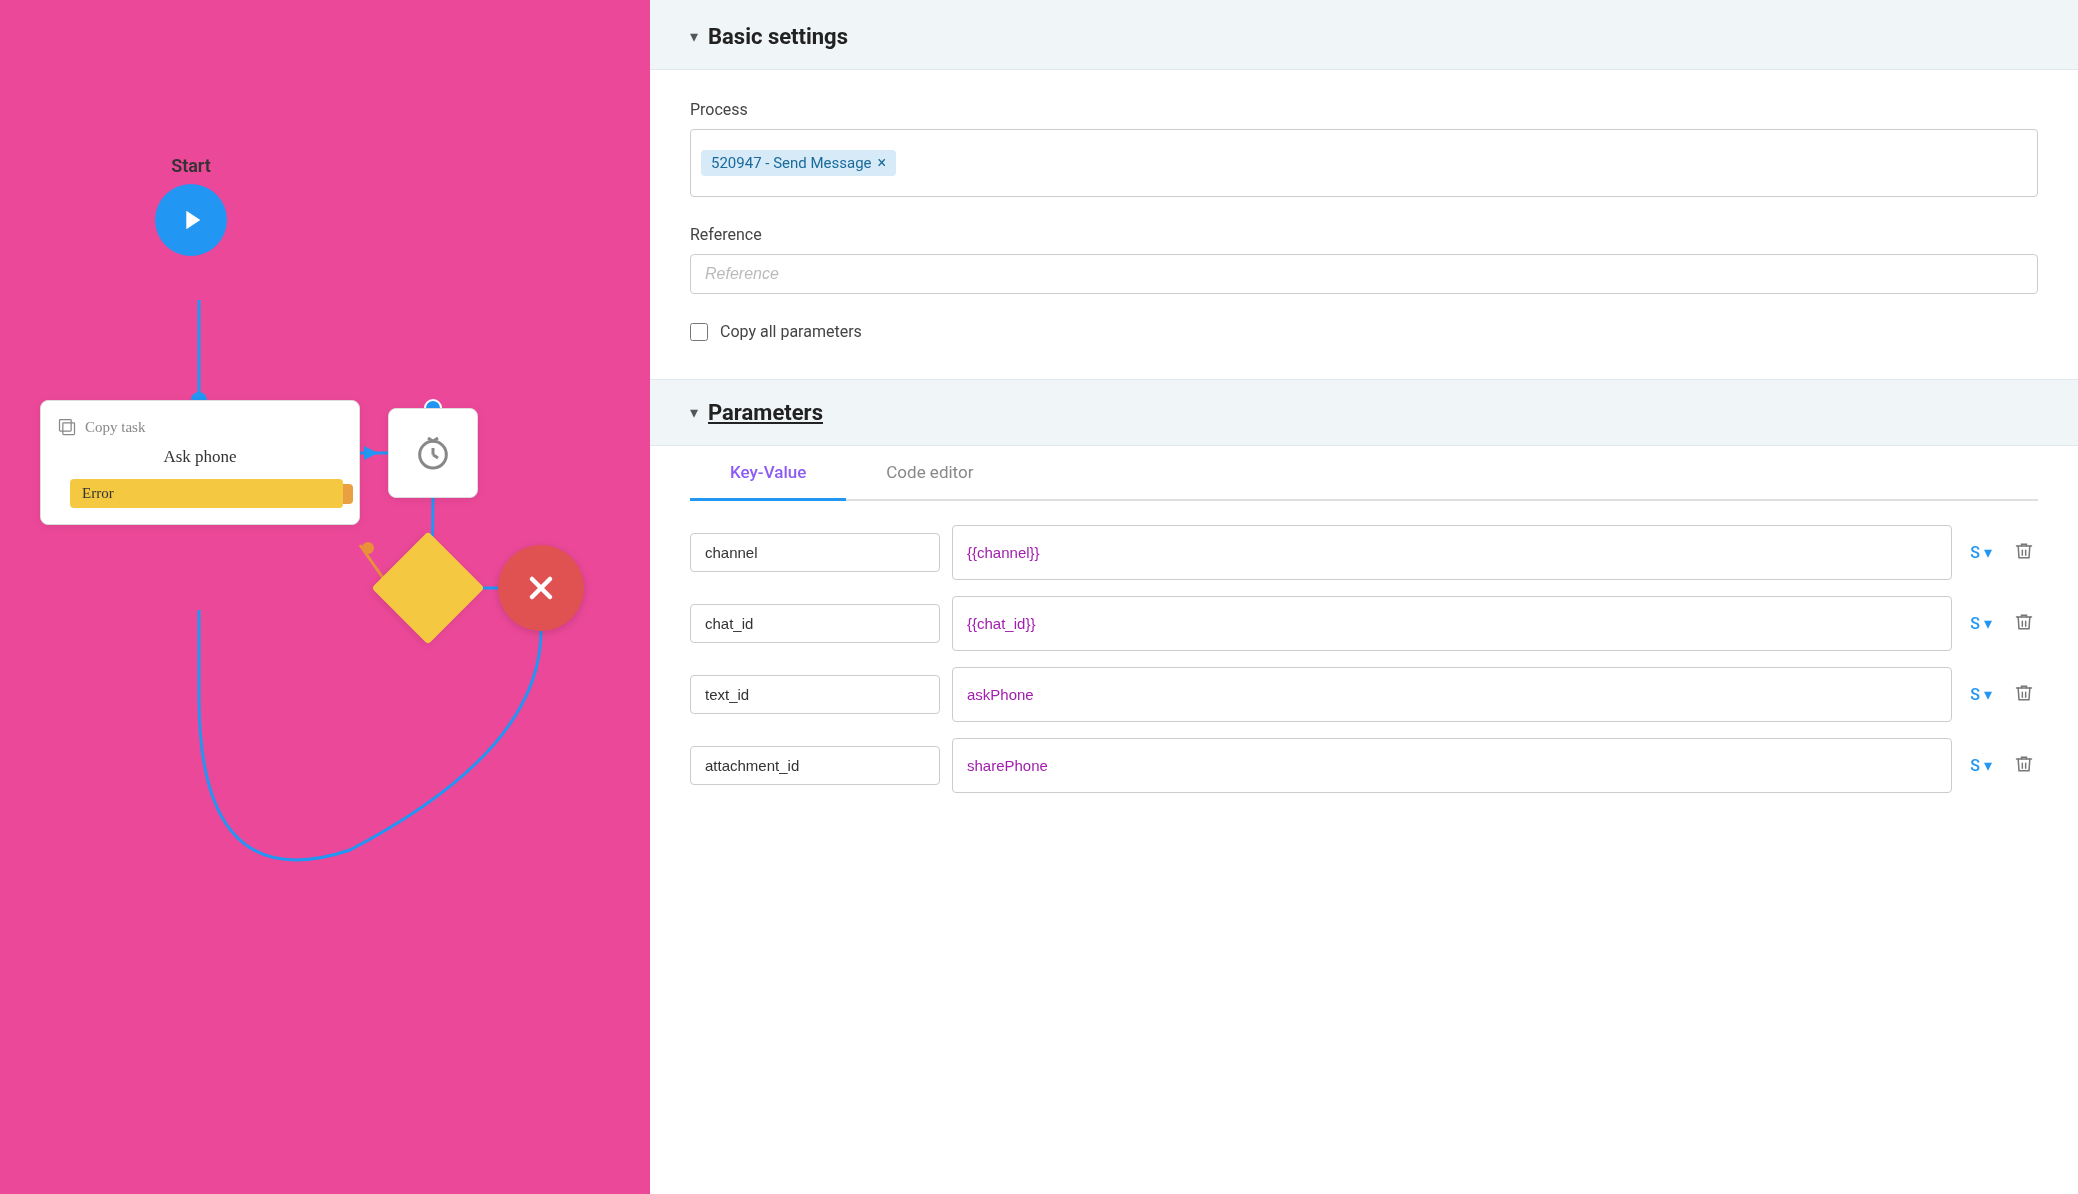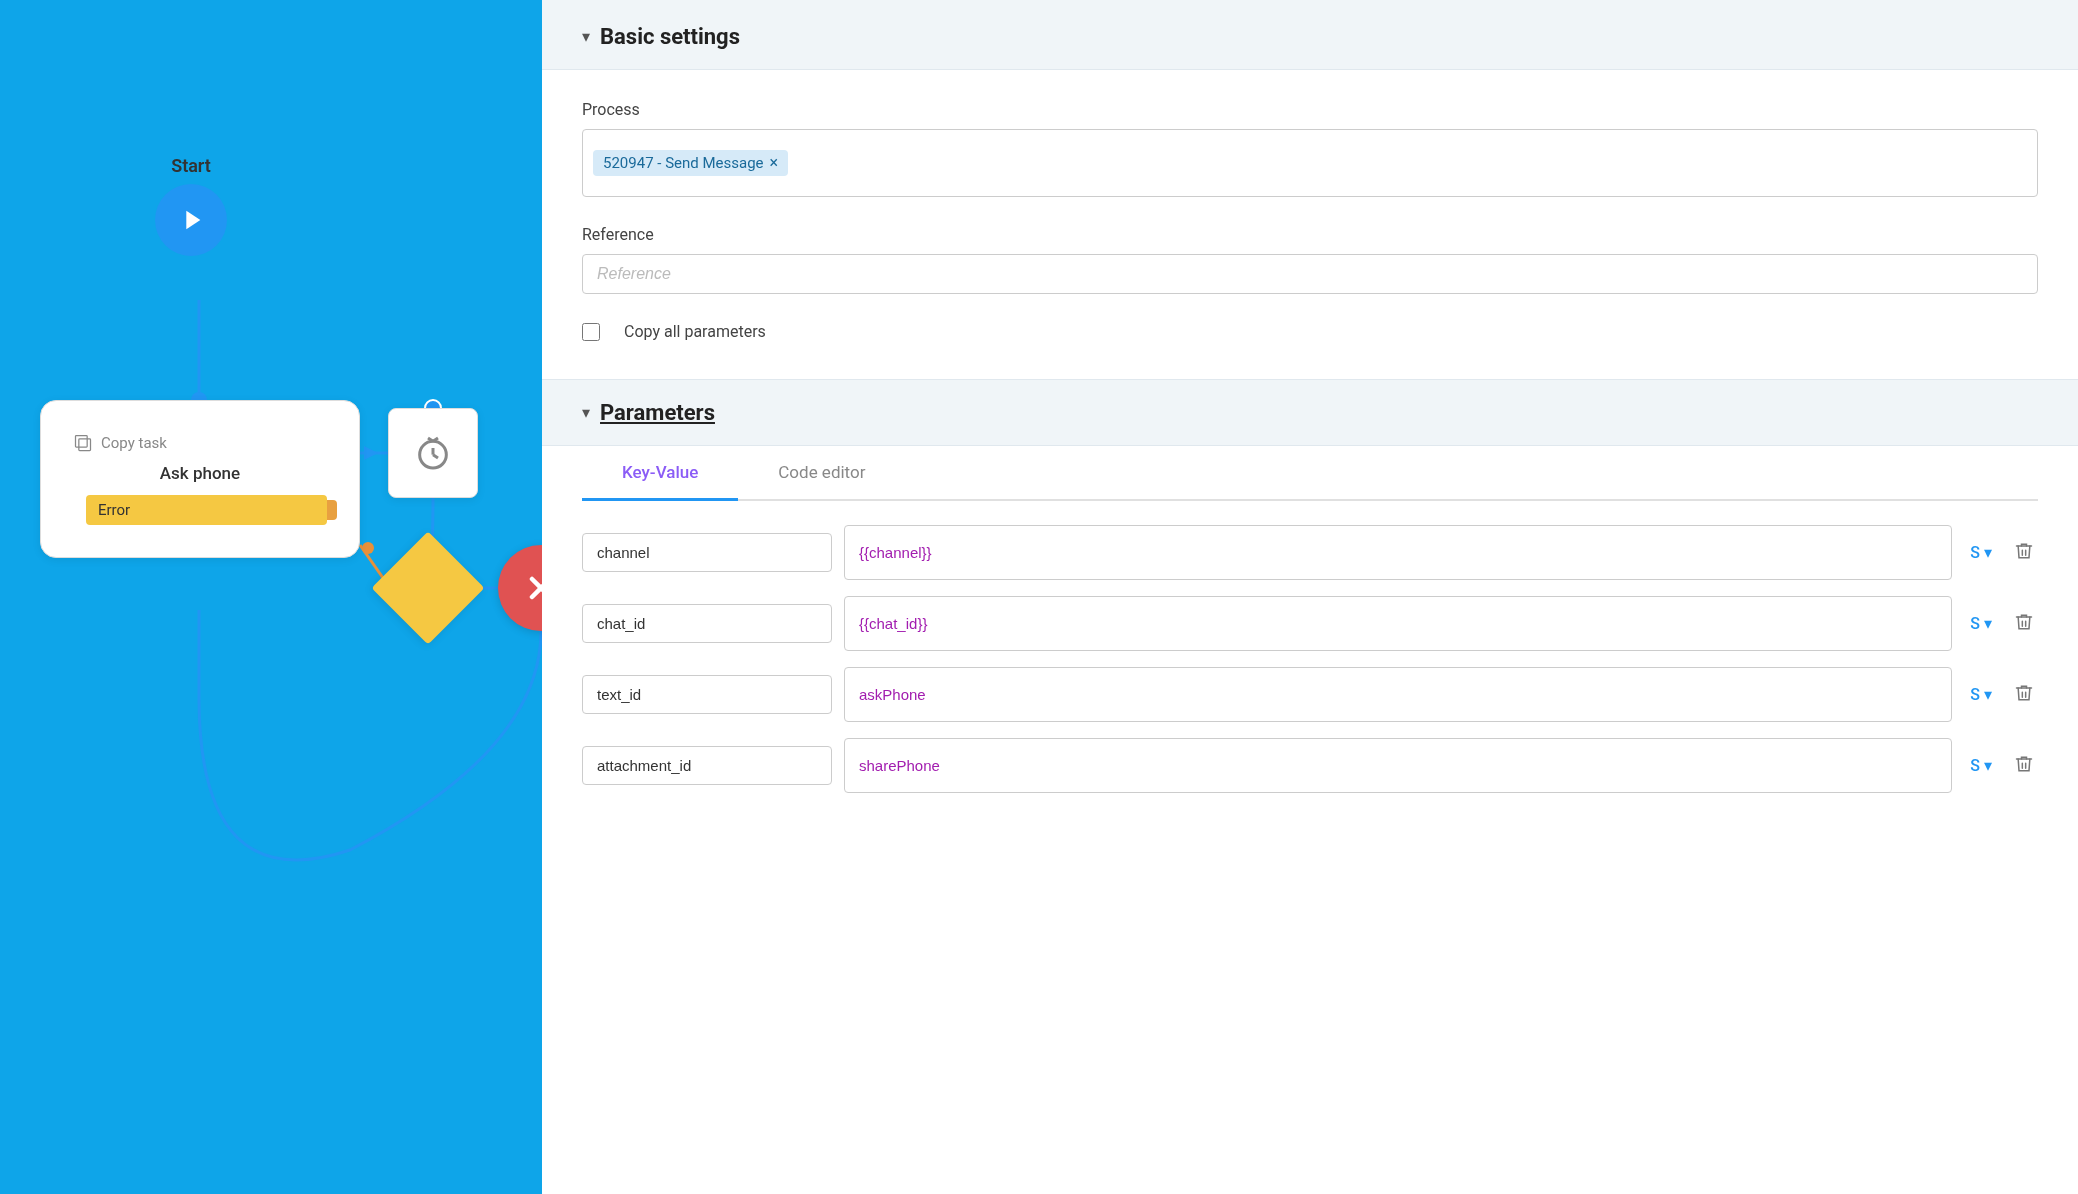--- a/index.html
+++ b/index.html
@@ -7,23 +7,23 @@
       font-family: -apple-system, BlinkMacSystemFont, 'Segoe UI', Roboto, sans-serif;
       display: flex;
       width: 2078px;
       height: 1194px;
       overflow: hidden;
       background: #fff;
     }
 
     
     .canvas-panel {
-      width: 542px;
+      width: 650px;
       height: 1194px;
-      background: #0ea5e9;
+      background: #ec4899;
       position: relative;
       flex-shrink: 0;
       overflow: hidden;
     }
 
     
     .settings-panel {
       flex: 1;
       height: 1194px;
       background: #fff;
@@ -62,23 +62,24 @@
     }
 
     
     .task-card {
       position: absolute;
       top: 400px;
       left: 40px;
       width: 320px;
       background: #fff;
       border: 1.5px solid #ddd;
-      border-radius: 16px;
-      padding: 32px;
+      border-radius: 8px;
+      padding: 16px;
       box-shadow: 0 2px 8px rgba(0,0,0,0.08);
+      font-family: Liberation Serif, serif;
     }
     .task-card-header {
       display: flex;
       align-items: center;
       gap: 8px;
       color: #888;
       font-size: 15px;
       margin-bottom: 10px;
     }
     .task-card-header svg {
@@ -245,21 +246,21 @@
     .tag-chip-close {
       cursor: pointer;
       font-size: 16px;
       color: #1a6a9a;
       line-height: 1;
     }
 
     .checkbox-row {
       display: flex;
       align-items: center;
-      gap: 24px;
+      gap: 12px;
     }
     .checkbox-input {
       width: 18px;
       height: 18px;
       cursor: pointer;
     }
     .checkbox-label {
       font-size: 16px;
       color: #444;
     }

